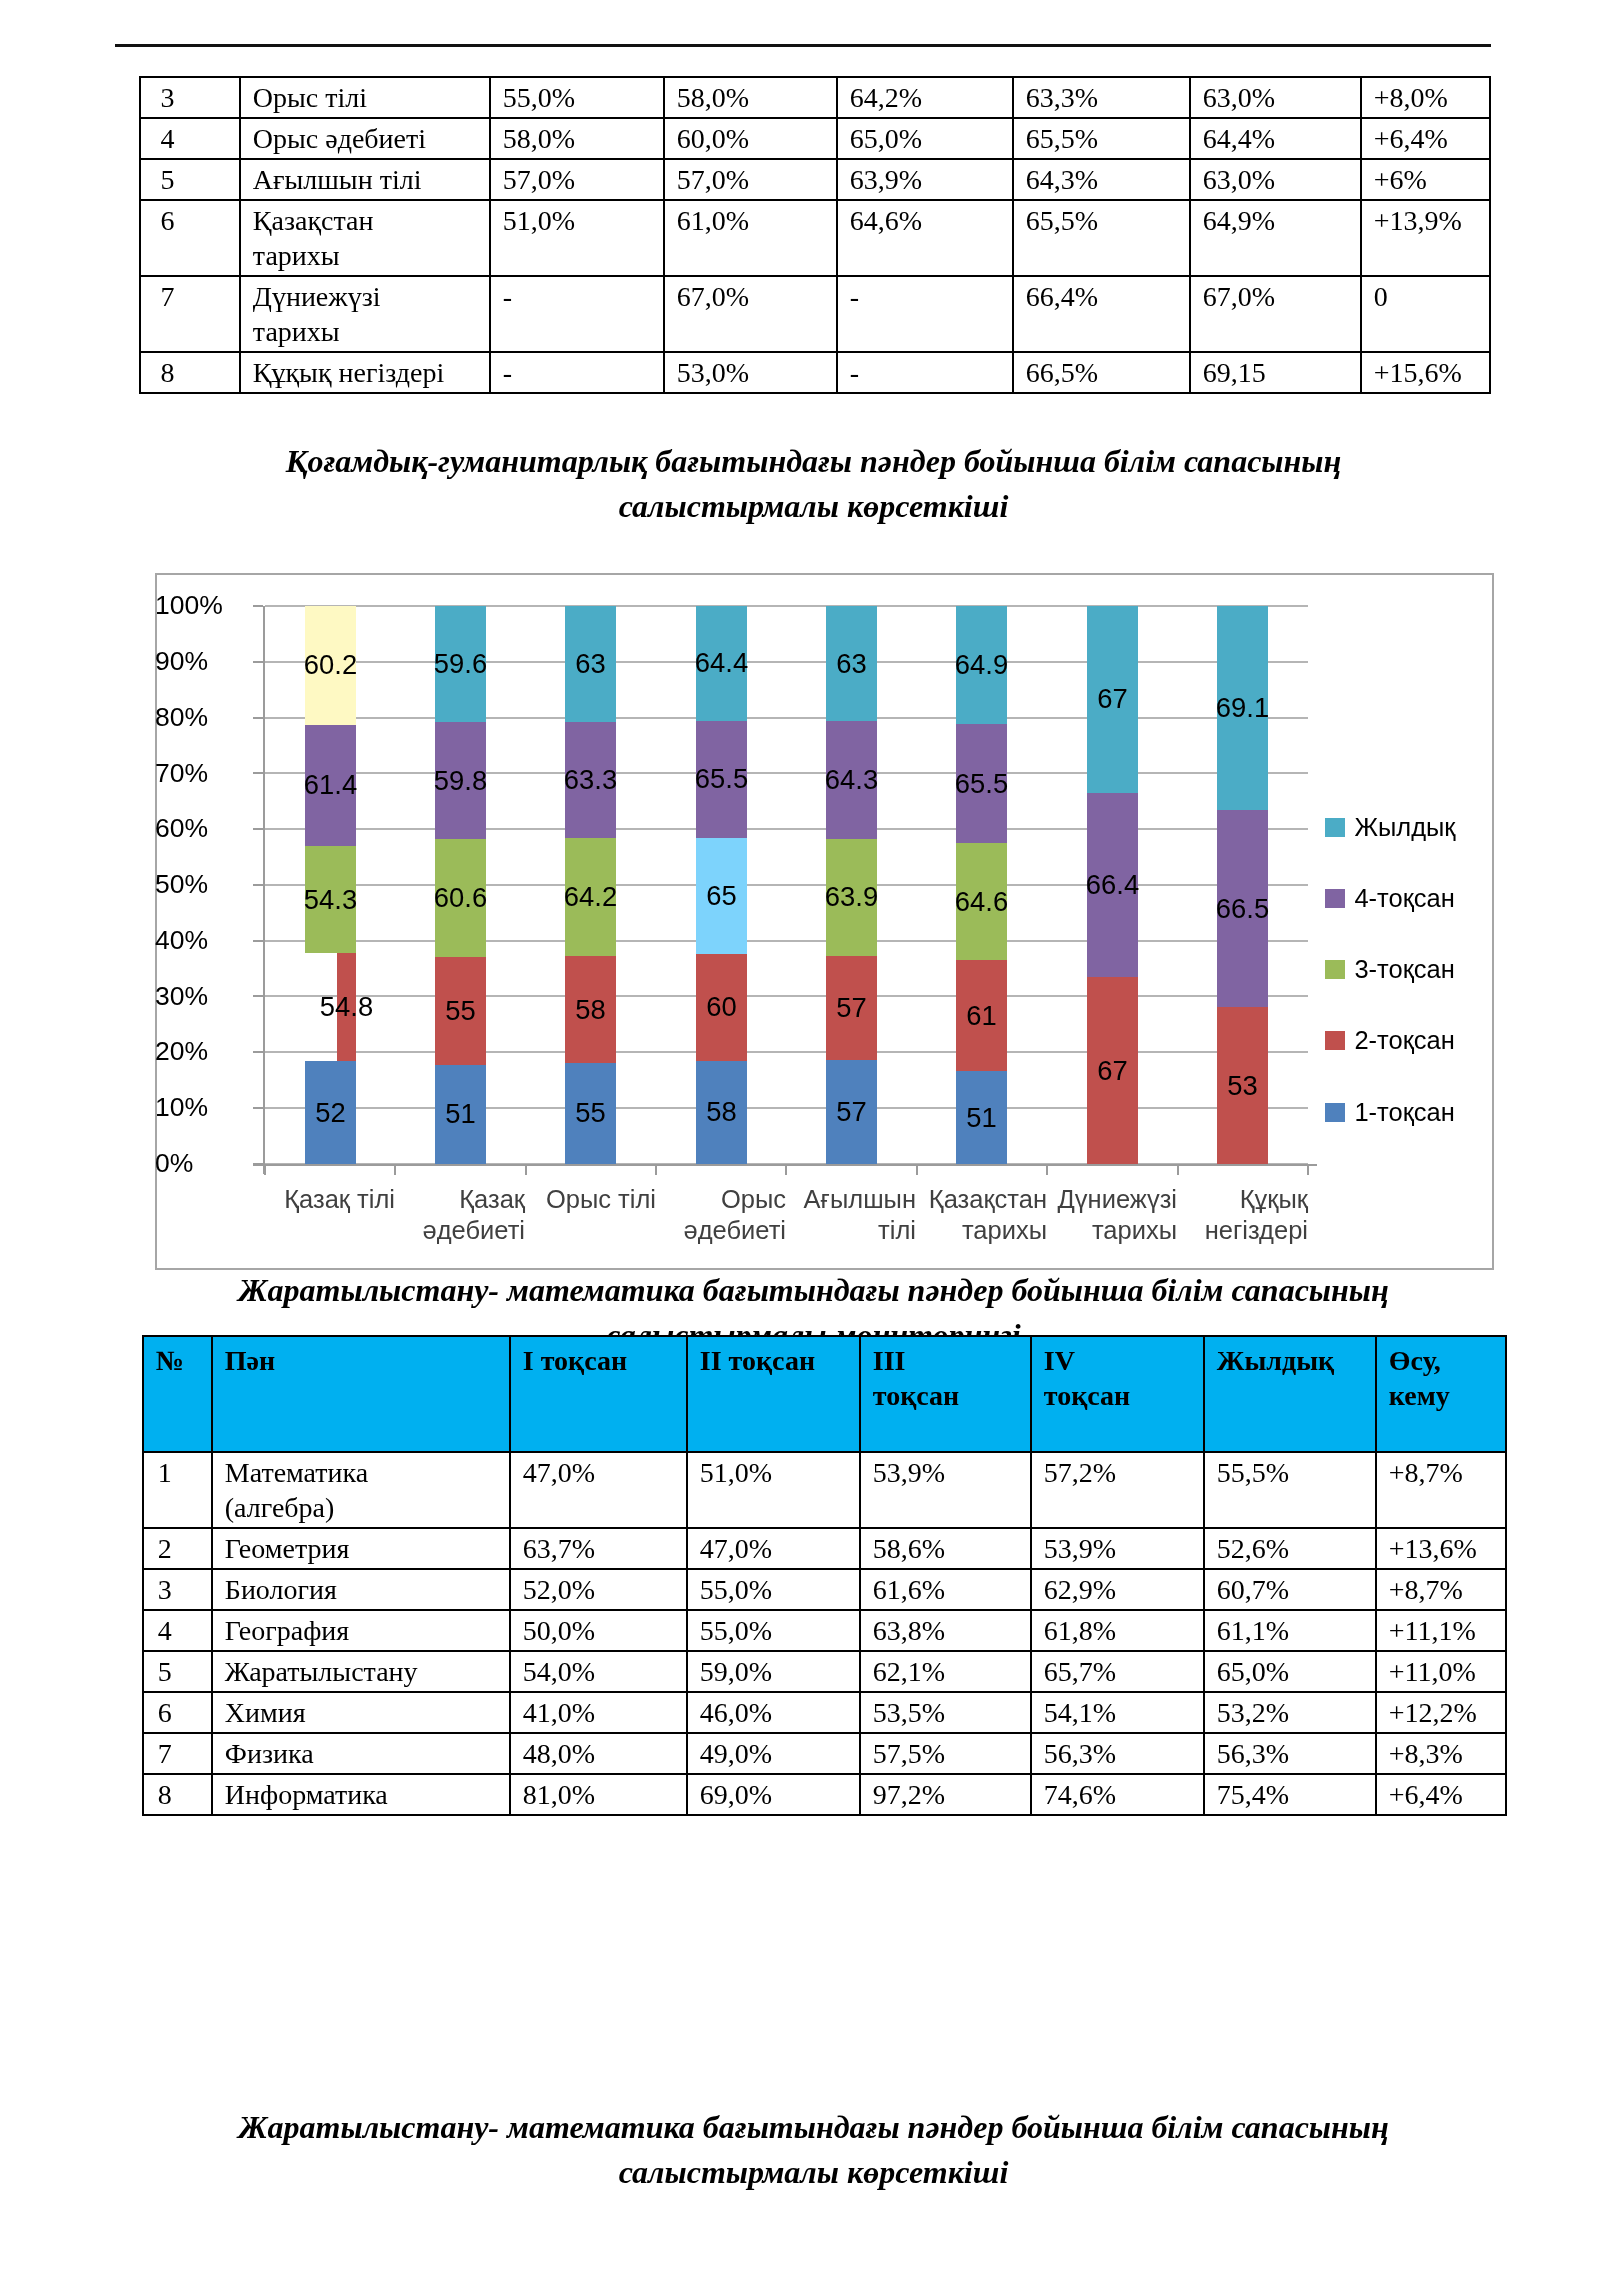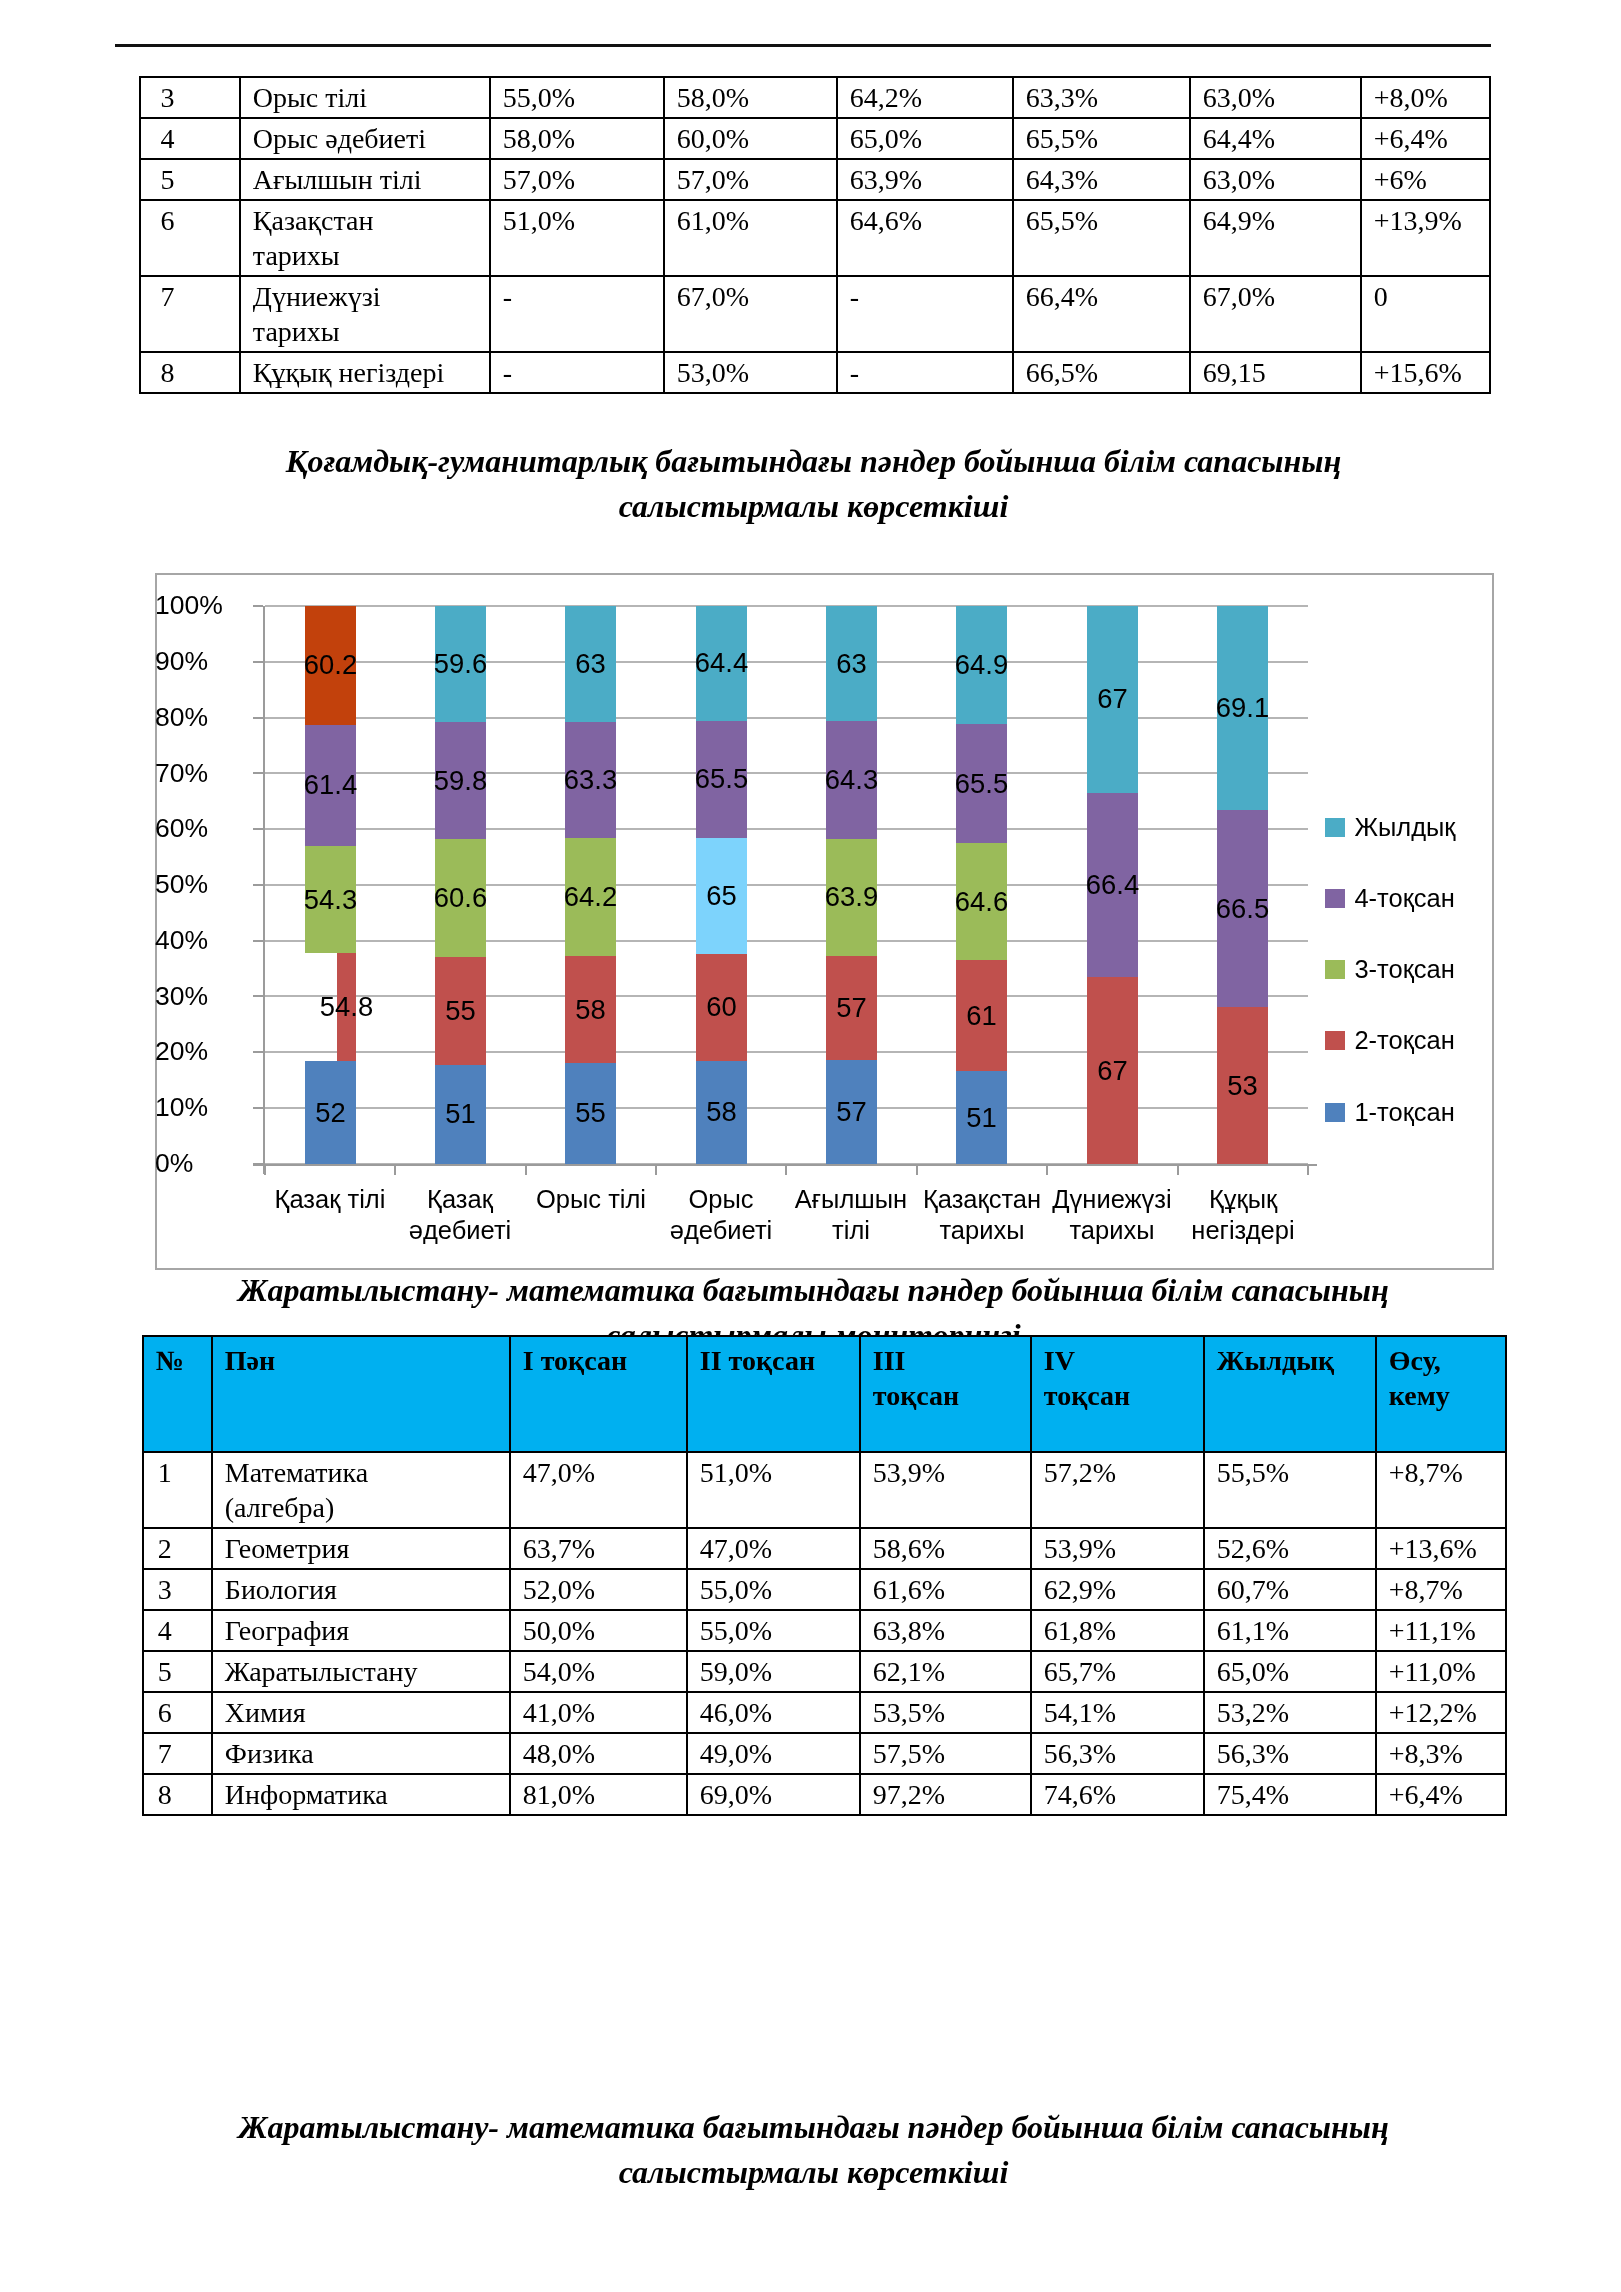--- a/index.html
+++ b/index.html
@@ -37,22 +37,22 @@
   .yaxisline{position:absolute;left:-2px;top:0;width:2px;height:568px;background:#9B9B9B;z-index:2;}
   .xaxisline{position:absolute;left:-11.8px;top:558px;width:1064px;height:2px;background:#9B9B9B;z-index:2;}
   .ytickmark{position:absolute;left:-11.8px;width:9.8px;height:2px;background:#9B9B9B;z-index:2;}
   .xtickmark{position:absolute;top:560px;width:2px;height:8.8px;background:#9B9B9B;z-index:2;}
   .ytick{position:absolute;left:-110px;width:94px;
          font-size:26.5px;line-height:29px;color:#000;}
   .bar{position:absolute;bottom:1px;width:51px;height:558px;display:flex;
        flex-direction:column-reverse;z-index:1;}
   .seg{position:relative;display:flex;align-items:center;justify-content:center;}
   .seg span{font-size:27.4px;color:#000;white-space:nowrap;}
-  .cat{position:absolute;width:130px;text-align:center;font-size:25.5px;
-       line-height:31px;top:578px;color:#000000;}
+  .cat{position:absolute;width:130px;text-align:right;font-size:25.5px;
+       line-height:31px;top:578px;color:#404040;}
   .legend-item{position:absolute;left:1168px;height:39px;display:flex;
        align-items:center;gap:9.8px;}
   .legend-swatch{width:19.6px;height:19.6px;flex:0 0 19.6px;}
   .legend-label{font-size:25.5px;color:#000;white-space:nowrap;}
 </style>
 </head>
 <body>
 
 <div class="abs cutline"></div>
 
@@ -188,21 +188,21 @@
         </div>
         <div class="seg" style="height: 19.3845%; background: rgb(192, 80, 77); margin-left: 32px;">
           <span>54.8</span>
         </div>
         <div class="seg" style="height: 19.2076%; background: rgb(155, 187, 89);">
           <span>54.3</span>
         </div>
         <div class="seg" style="height: 21.7191%; background: rgb(128, 100, 162);">
           <span>61.4</span>
         </div>
-        <div class="seg" style="height: 21.2947%; background: #c2410c; justify-content: center;">
+        <div class="seg" style="height: 21.2947%; background: #fef9c3; justify-content: center;">
           <span>60.2</span>
         </div>
       </div>
       <div class="cat" style="left: 0px;">Қазақ тілі</div>
       <div class="bar" style="left: 170px;">
         <div class="seg" style="height: 17.8322%; background: rgb(79, 129, 189);">
           <span>51</span>
         </div>
         <div class="seg" style="height: 19.2308%; background: rgb(192, 80, 77);">
           <span>55</span>

